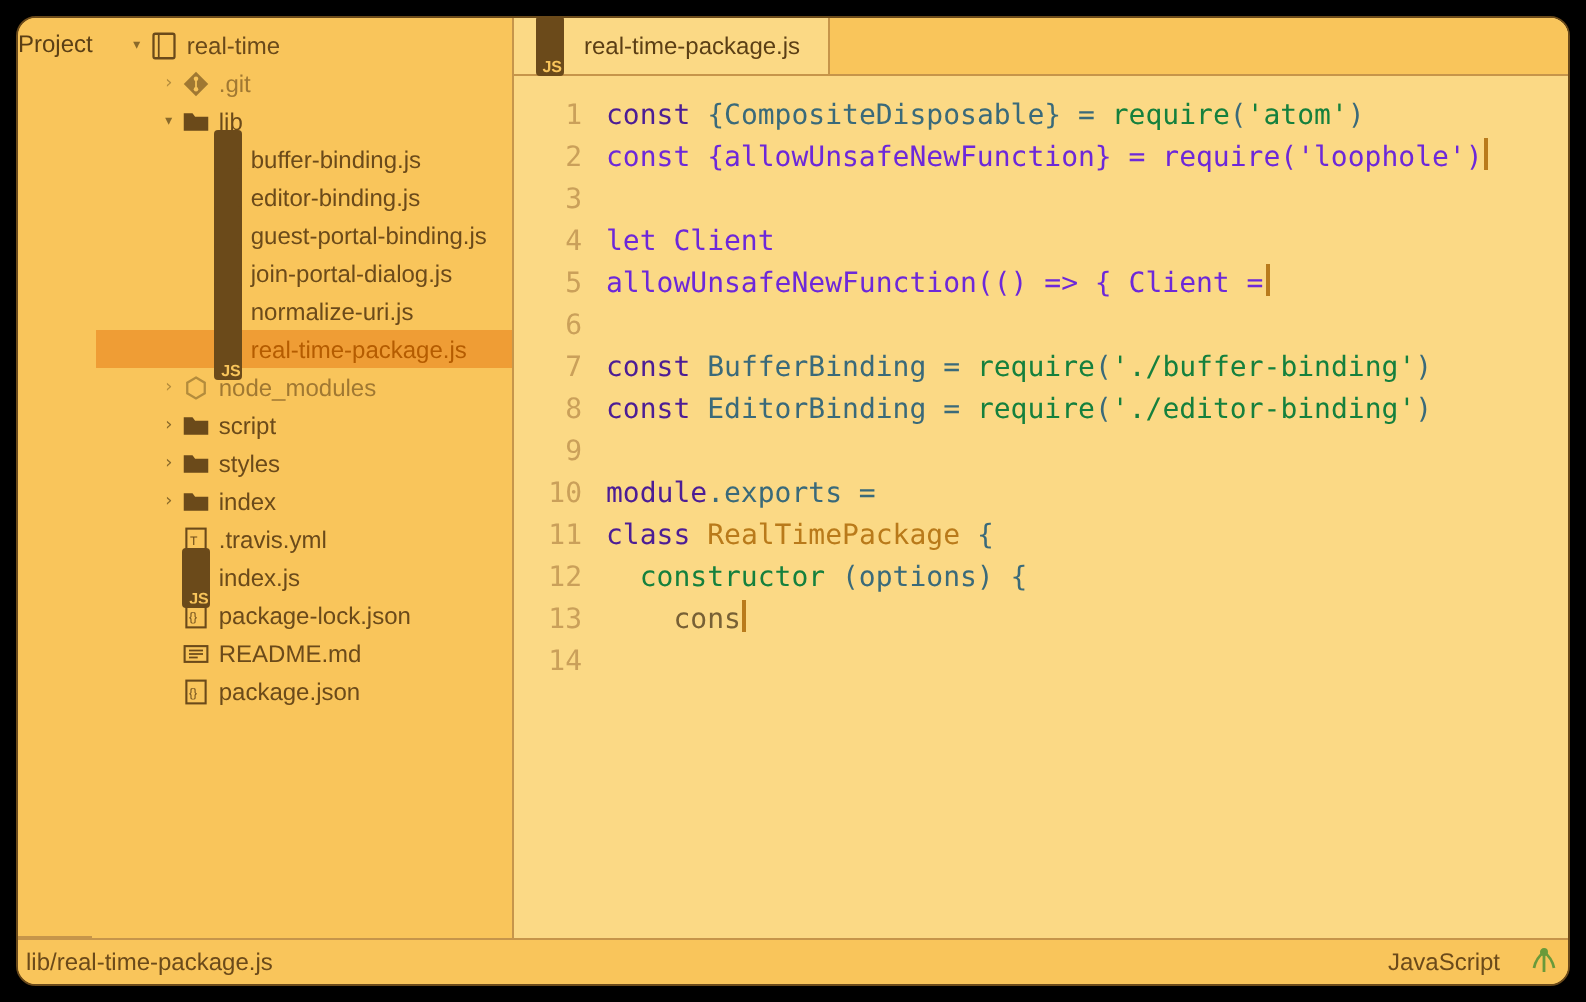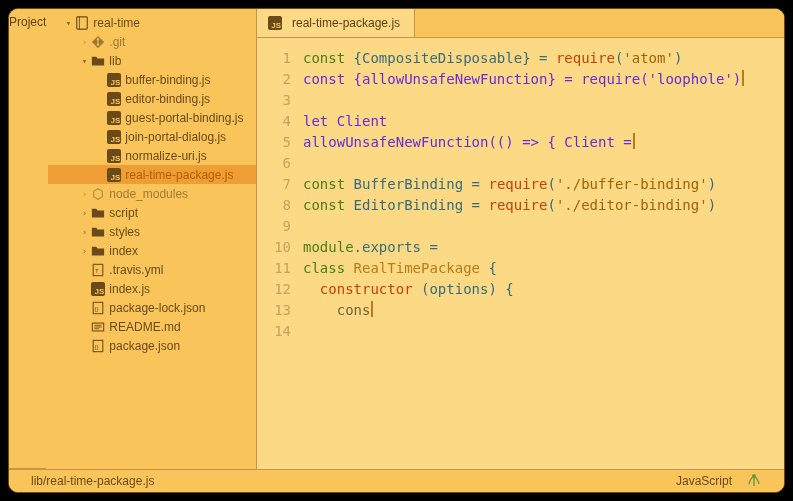--- a/index.html
+++ b/index.html
@@ -108,58 +108,58 @@
     text-align: right;
     color: #caa05a;
     padding-right: 12px;
     user-select: none;
   }
   .code {
     flex: 1;
     white-space: pre;
     color: #3a6a7a;
   }
-  .code .c-key { color: #4d7c0f; }
-  .code .c-str { color: #a16207; }
-  .code .c-fn  { color: #c2410c; }
+  .code .c-key { color: #4c1d95; }
+  .code .c-str { color: #15803d; }
+  .code .c-fn  { color: #15803d; }
   .code .c-cls { color: #b97a1a; font-weight: 500; }
   .code .c-mod { color: #6d28d9; }
   .code .c-plain { color: #776035; }
   .cursor {
     display: inline-block;
     width: 2px; height: 16px;
     background: #b97b1c;
     vertical-align: -2px;
     margin-left: 1px;
   }
 
   
   .statusbar {
     height: 23px;
     background: #f9c55b;
     border-top: 1px solid #c6954a;
     display: flex;
     align-items: center;
-    padding: 0 22px;
+    padding: 0 4px;
     font-family: -apple-system, sans-serif;
     font-size: 12px;
     color: #6b4a1a;
     gap: 14px;
   }
   .statusbar .spacer { flex: 1; }
   .share-ic {
     color: #6a9a3a;
     font-size: 14px;
     display: inline-flex;
     align-items: center;
   }
 
   
   .js-badge {
-    width: 14px; height: 14px; background: #6b4a1a; color: #f9c55b;
+    width: 14px; height: 30px; background: #6b4a1a; color: #f9c55b;
     font-size: 8px; font-weight: bold; display:inline-flex;
     align-items:flex-end; justify-content:flex-end; padding:0 1px 0 0;
     border-radius: 2px;
     font-family: sans-serif;
   }
   .folder-ic { fill: #6b4a1a; }
   .repo-ic   { stroke: #6b4a1a; fill: none; }
 </style>
 </head>
 <body>

